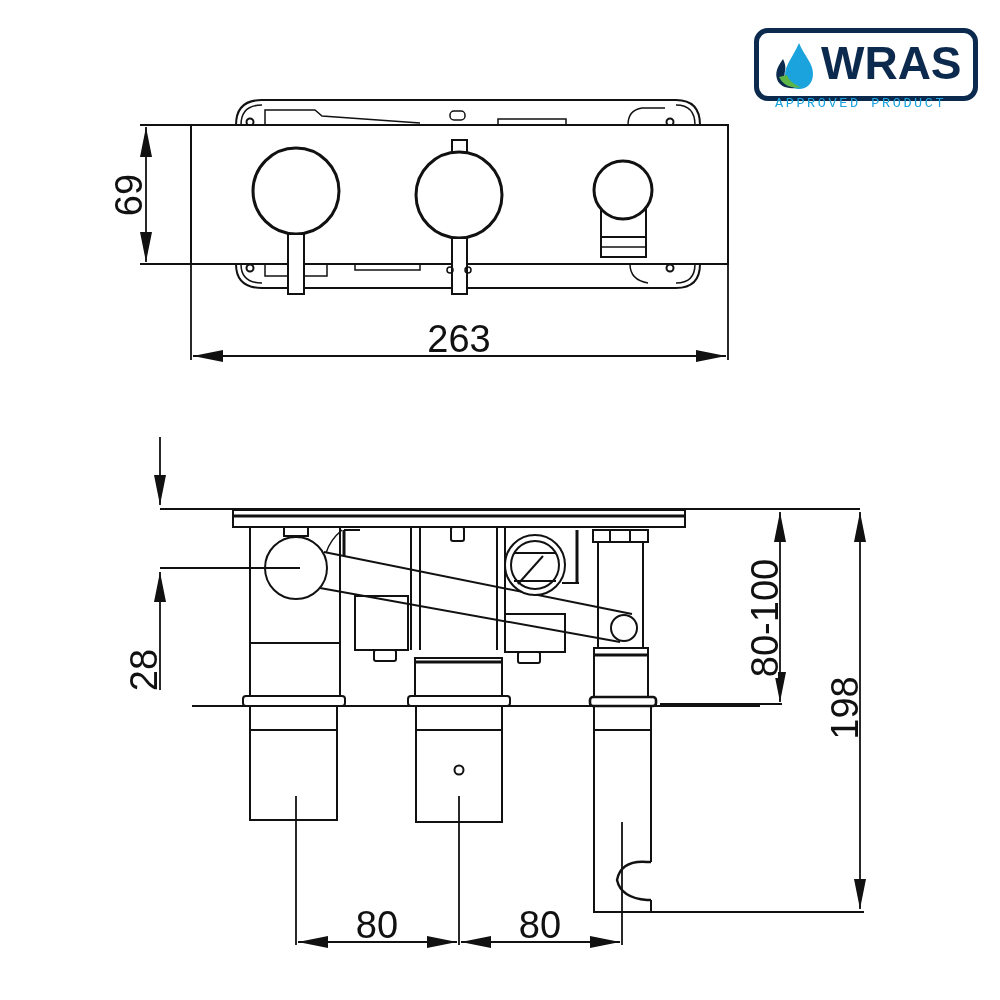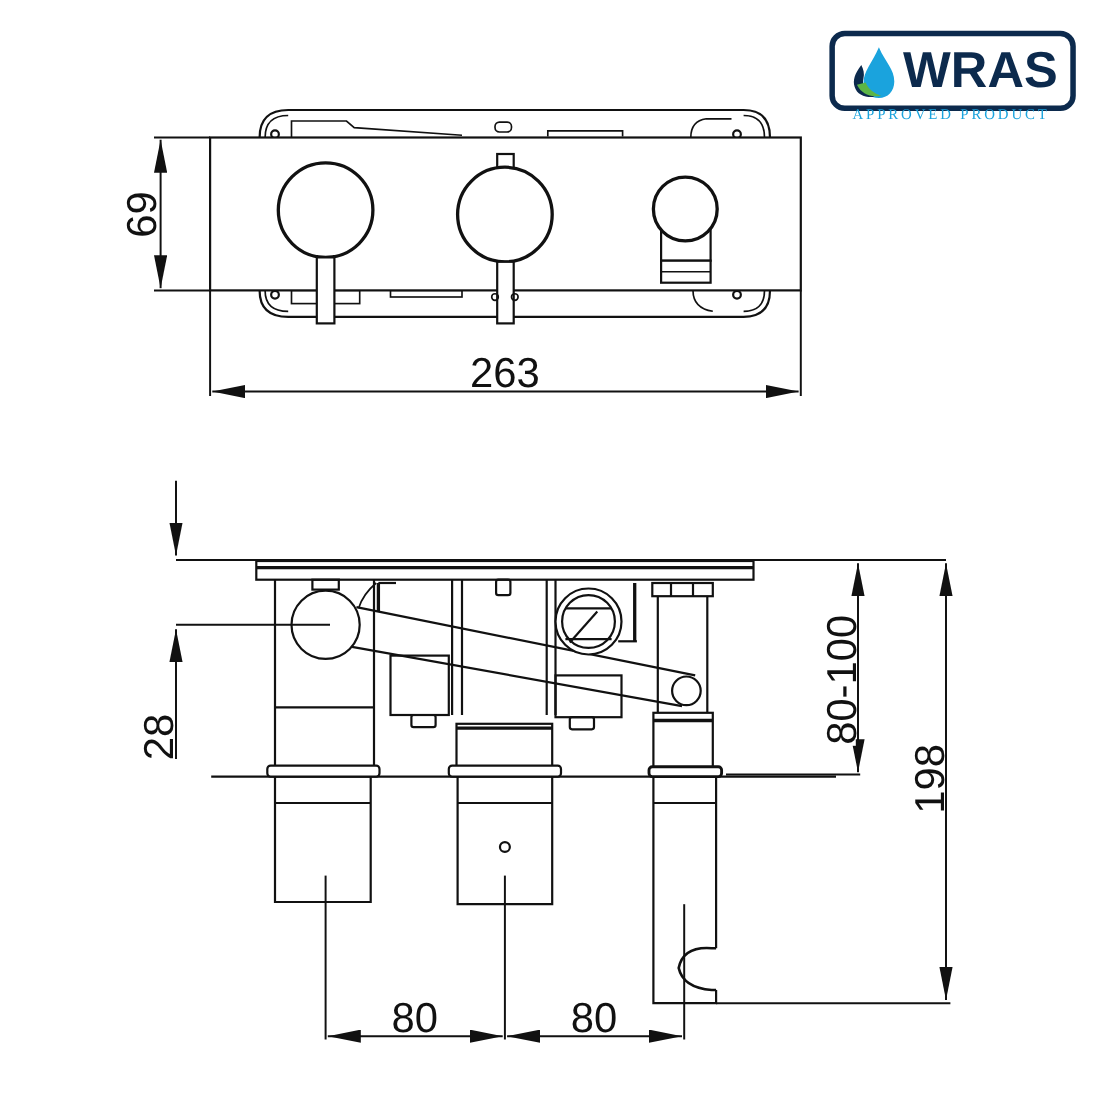--- a/index.html
+++ b/index.html
@@ -8,21 +8,21 @@
   .dim-text { font-family: "Liberation Sans Narrow", "Liberation Sans", sans-serif; font-size: 38px; fill: #111; }
   .badge {
     position: absolute; left: 754px; top: 28px; width: 224px; height: 73px;
     box-sizing: border-box; border: 5px solid #0c2a4d; border-radius: 14px; background: #fff;
   }
   .badge-title {
     position: absolute; left: 62px; top: 4px; font-family: "Liberation Sans", sans-serif;
     font-weight: bold; font-size: 46px; color: #0c2a4d; letter-spacing: 0px; line-height: 52px;
   }
   .badge-sub {
-    position: absolute; left: 16px; top: 62px; font-family: Liberation Serif, serif;
+    position: absolute; left: 16px; top: 62px; font-family: Liberation Mono, monospace;
     font-size: 13.5px; color: #1aa3dd; letter-spacing: 2.6px; line-height: 18px; white-space: nowrap;
   }
   .badge-drop { position: absolute; left: 14px; top: 8px; width: 42px; height: 50px; }
 </style>
 </head>
 <body>
 
 <div class="canvas">
 <svg width="1000" height="1000" viewBox="0 0 1000 1000" xmlns="http://www.w3.org/2000/svg">
   <defs>

